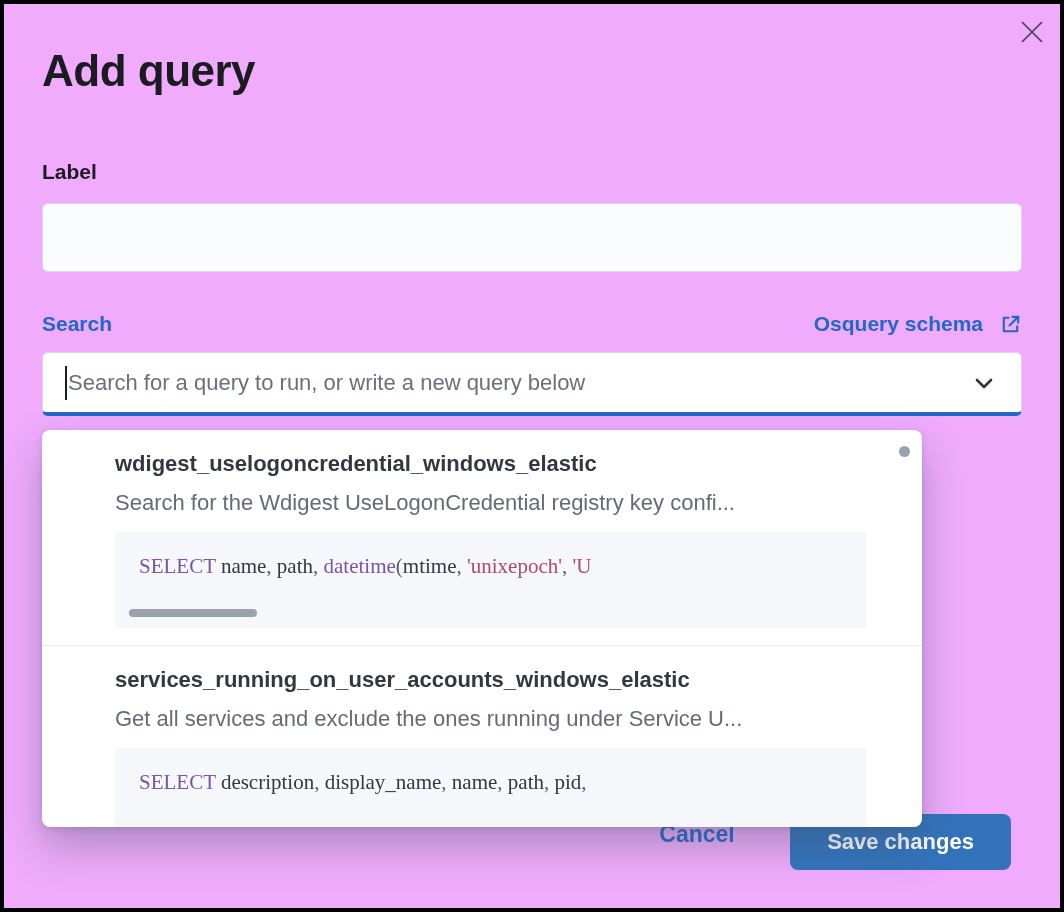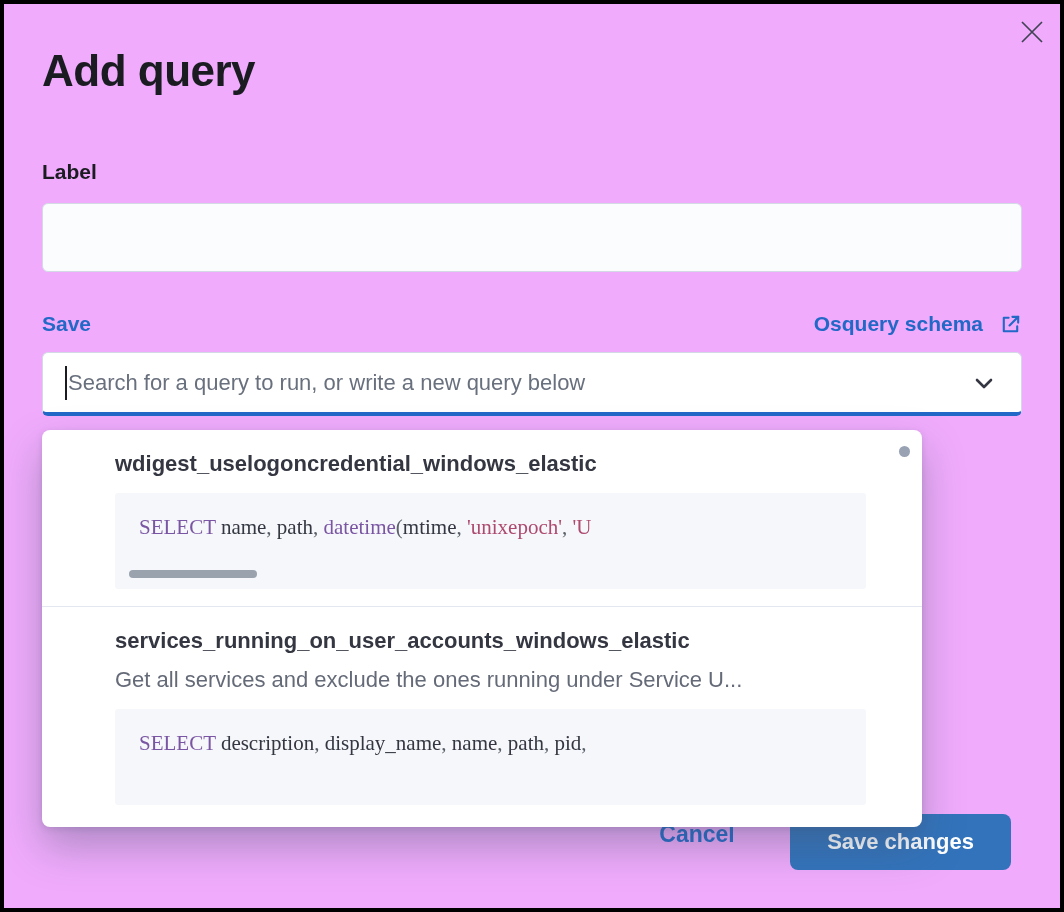--- a/index.html
+++ b/index.html
@@ -65,21 +65,21 @@
         </svg>
     </span>
   </button>
 
   <h1 class="modal-title">Add query</h1>
 
   <div class="field-label">Label</div>
   <input class="label-input" type="text" value="" style="">
 
   <div class="query-row">
-    <div class="query-label">Save</div>
+    <div class="query-label">Search</div>
     <a class="schema-link">
       <span>Osquery schema</span>
       <span style="display:flex;">
         <svg width="23" height="23" viewBox="0 0 24 24" fill="none" stroke="#2268c7" stroke-width="2.2" stroke-linecap="round" stroke-linejoin="round">
           <path d="M10 5 H5 V19 H19 V14"></path>
           <path d="M14 4 H20 V10"></path>
           <path d="M20 4 L11 13"></path>
         </svg>
       </span>
     </a>
@@ -96,20 +96,21 @@
   </div>
 
   <button class="footer-cancel">Cancel</button>
   <button class="footer-save">Save changes</button>
 
   <div class="panel">
     <div class="scroll-dot"></div>
 
     <div class="option">
       <div class="opt-title">wdigest_uselogoncredential_windows_elastic</div>
+      <div class="opt-desc">Search for the Wdigest UseLogonCredential registry key confi...</div>
       <div class="codeblock">
         <span class="tok-kw">SELECT</span><span class="tok-id"> name</span><span class="tok-pu">,</span><span class="tok-id"> path</span><span class="tok-pu">,</span><span class="tok-kw"> datetime</span><span class="tok-pu">(</span><span class="tok-id">mtime</span><span class="tok-pu">,</span><span class="tok-str"> 'unixepoch'</span><span class="tok-pu">,</span><span class="tok-str"> 'U</span><div class="hscroll"></div>
       </div>
     </div>
 
     <div class="divider"></div>
 
     <div class="option">
       <div class="opt-title">services_running_on_user_accounts_windows_elastic</div>
       <div class="opt-desc">Get all services and exclude the ones running under Service U...</div>

